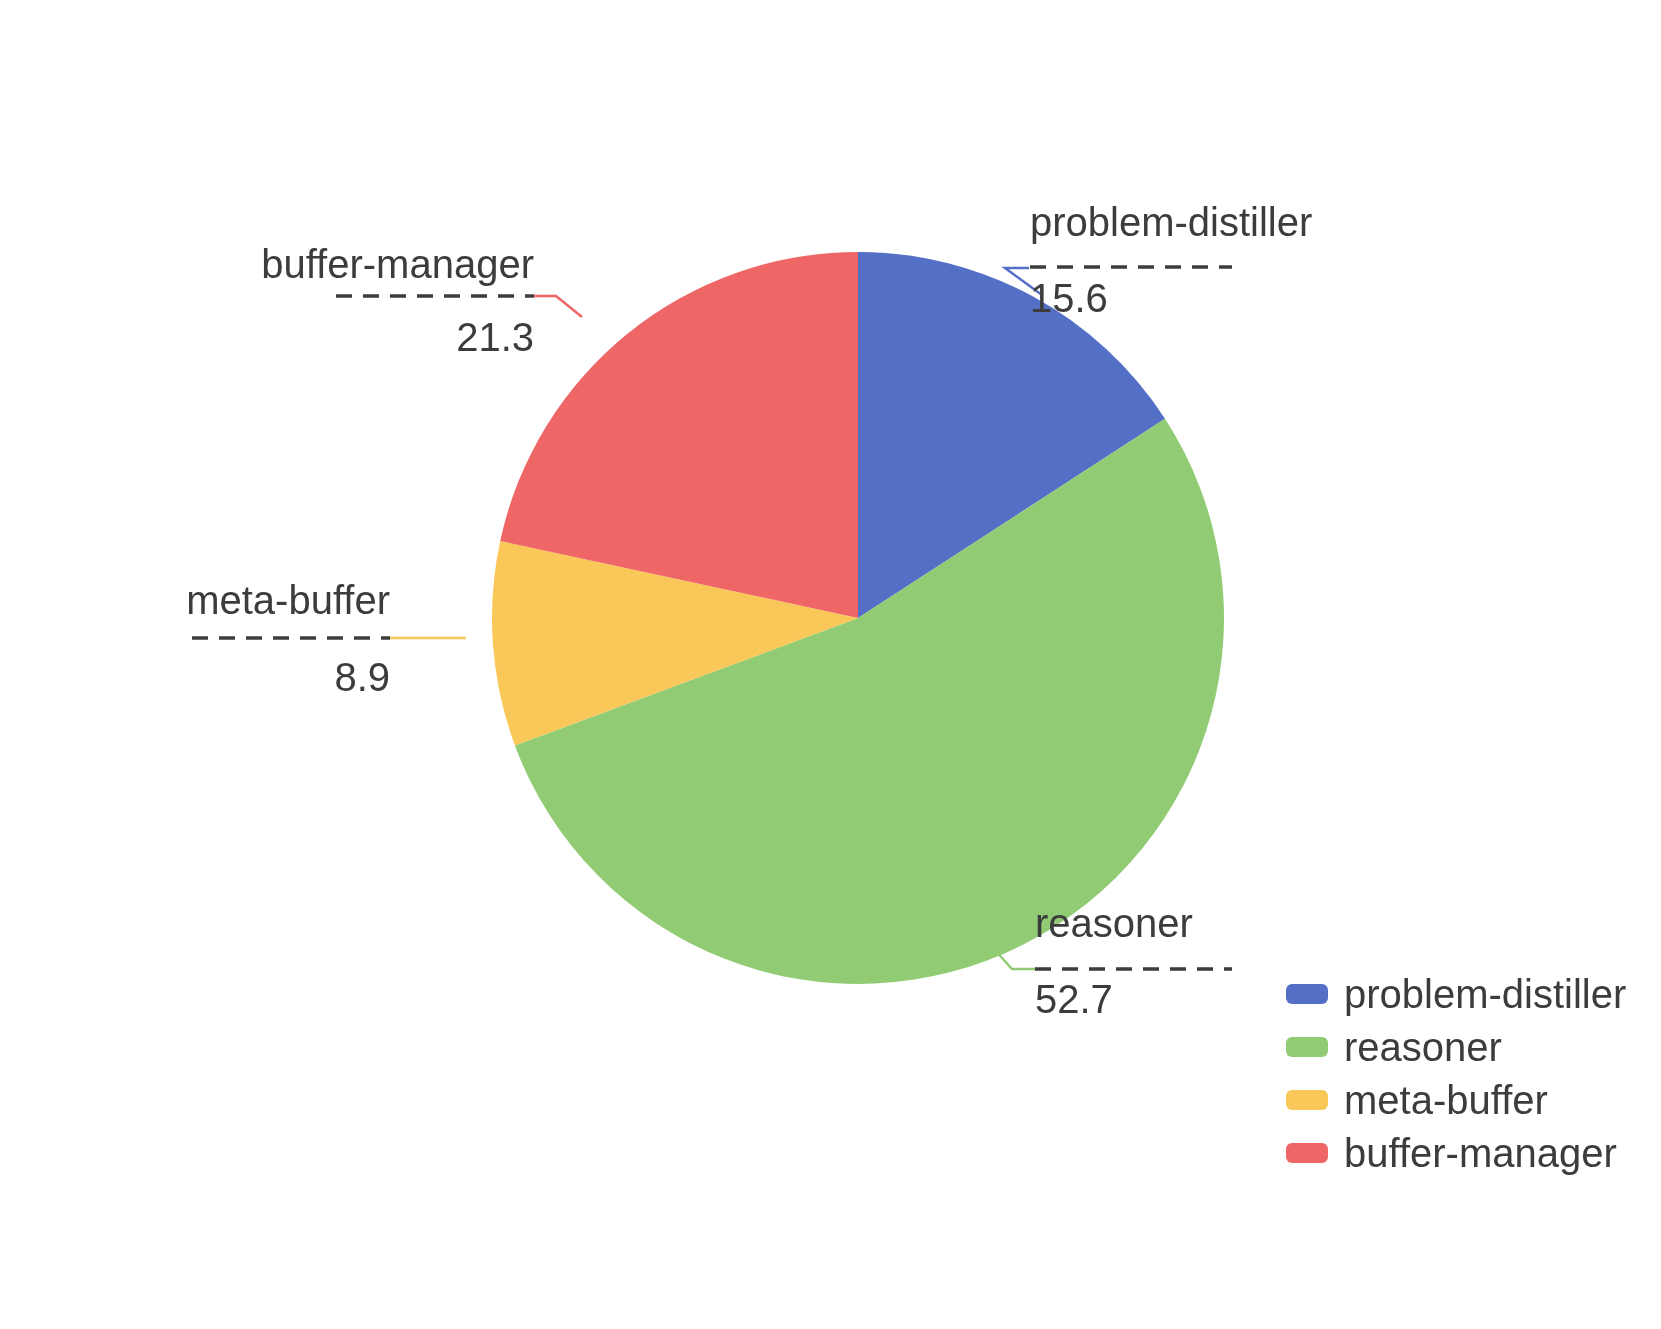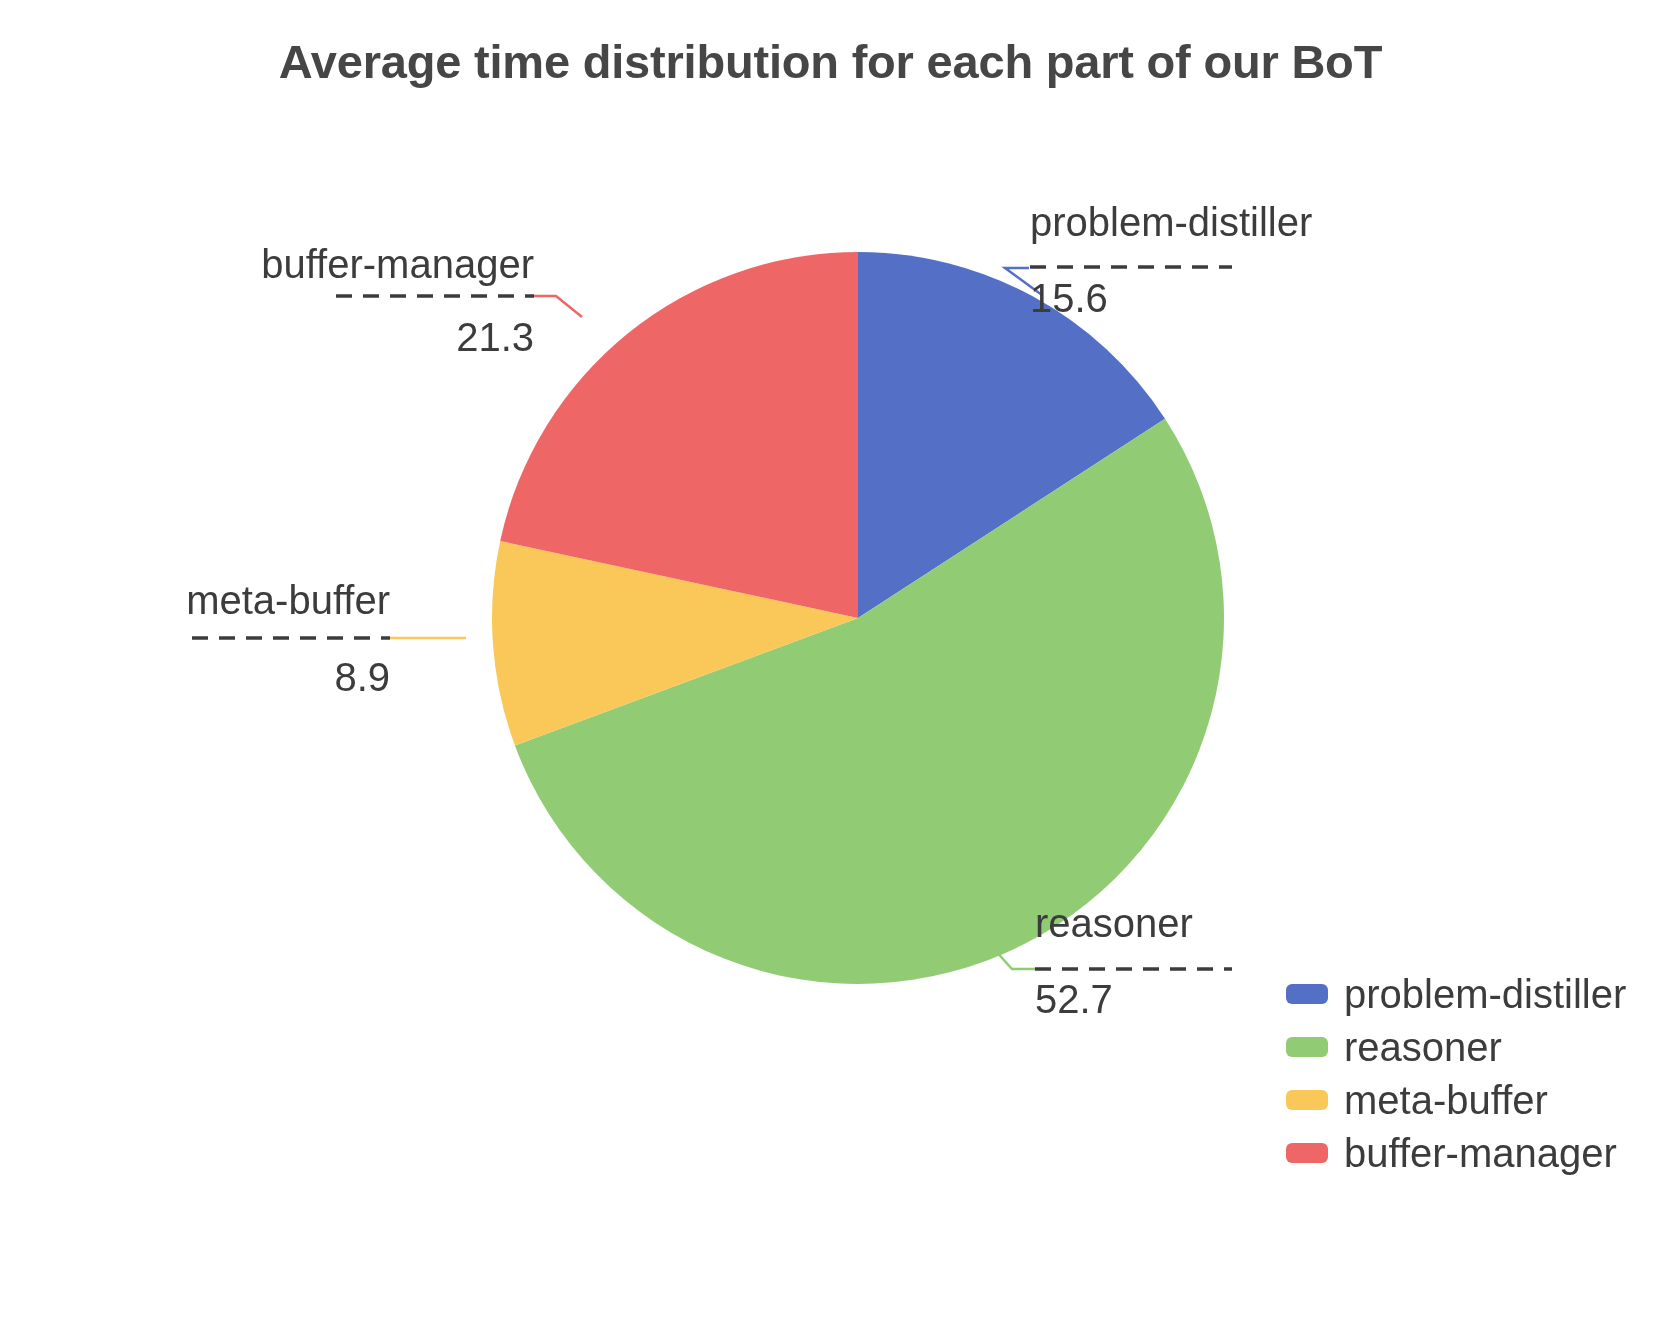--- a/index.html
+++ b/index.html
@@ -78,21 +78,20 @@
     color: #3c3c3c;
     line-height: 1;
     white-space: nowrap;
   }
 </style>
 </head>
 <body>
 
 <div id="chart-root">
 
-  <div class="chart-title">Average time distribution for each part of our BoT</div>
 
   <svg class="pie-svg" viewBox="0 0 1661 1329">
 
     <g>
       <path fill="#5470c6" d="M 858 618 L 858.00 252.00 A 366 366 0 0 1 1165.01 418.74 Z"></path>
       <path fill="#91cc75" d="M 858 618 L 1165.01 418.74 A 366 366 0 1 1 514.90 745.43 Z"></path>
       <path fill="#fac858" d="M 858 618 L 514.90 745.43 A 366 366 0 0 1 500.20 540.95 Z"></path>
       <path fill="#ee6666" d="M 858 618 L 500.20 540.95 A 366 366 0 0 1 858.00 252.00 Z"></path>
     </g>
 

